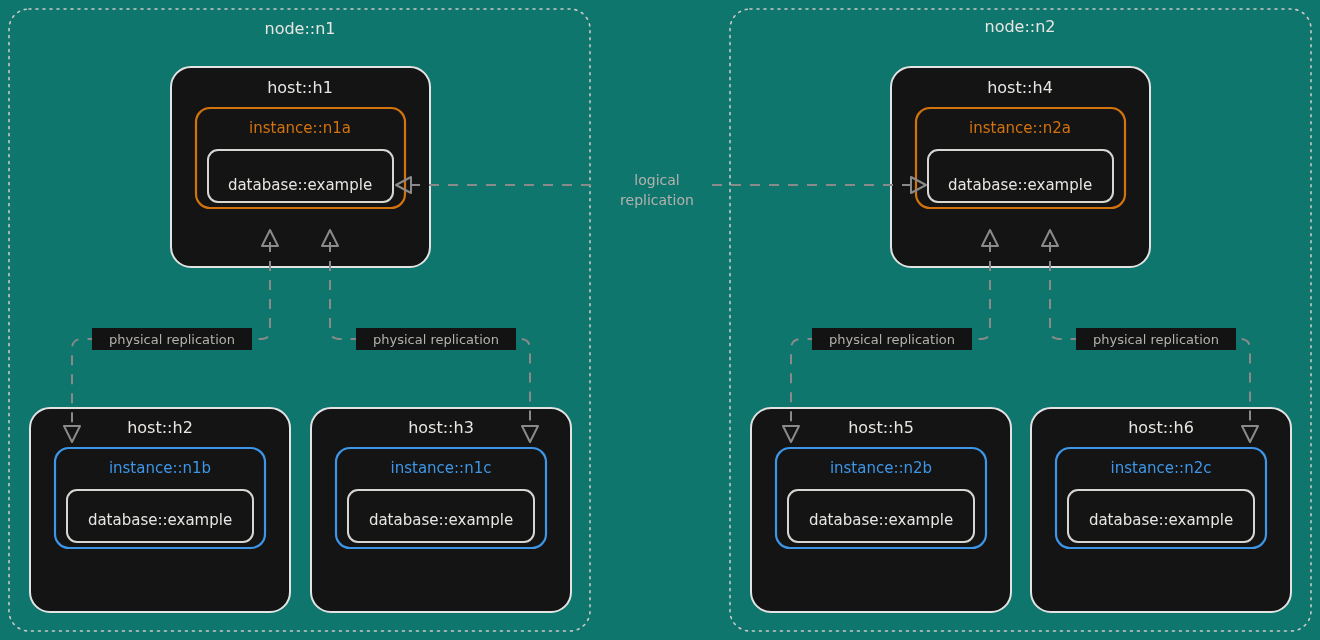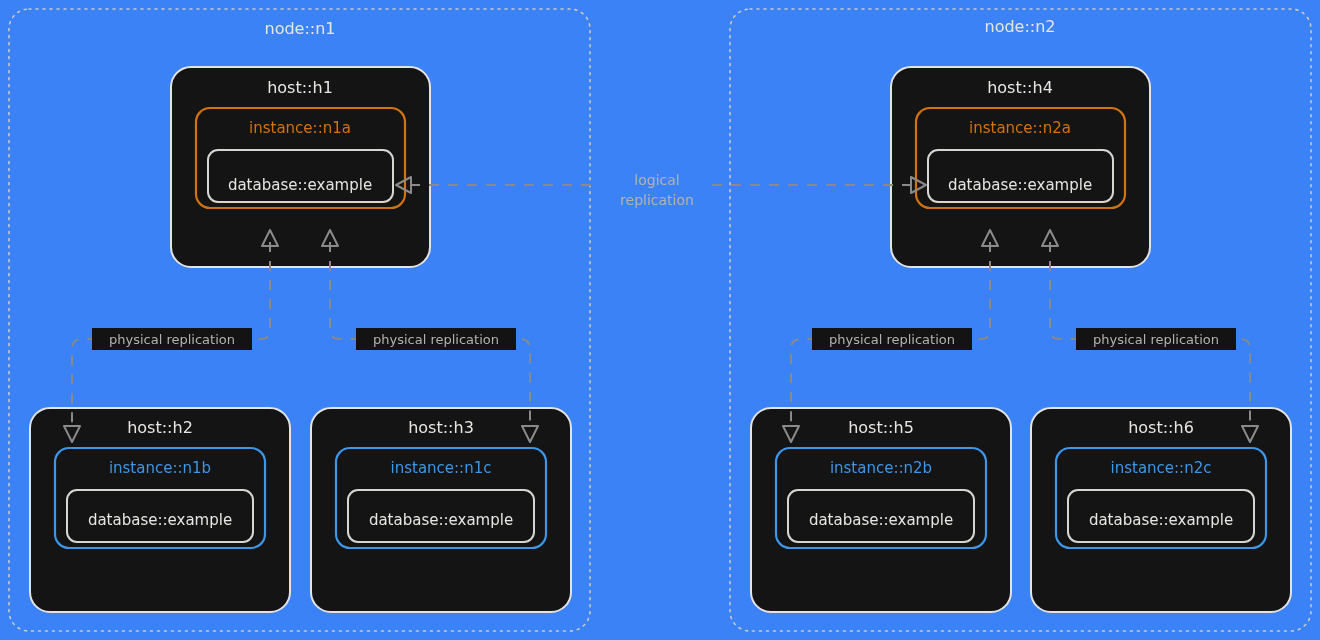--- a/index.html
+++ b/index.html
@@ -4,21 +4,21 @@
 <style>
   html, body {
     margin: 0;
     padding: 0;
     background: #131313;
   }
   #stage {
     position: relative;
     width: 1320px;
     height: 640px;
-    background: #3b82f6;
+    background: #0f766e;
     overflow: hidden;
     font-family: "DejaVu Sans", sans-serif;
   }
   svg.layer {
     position: absolute;
     left: 0; top: 0;
     width: 1320px;
     height: 640px;
   }
   .node-label, .host-label, .inst-label, .db-label, .edge-label {

